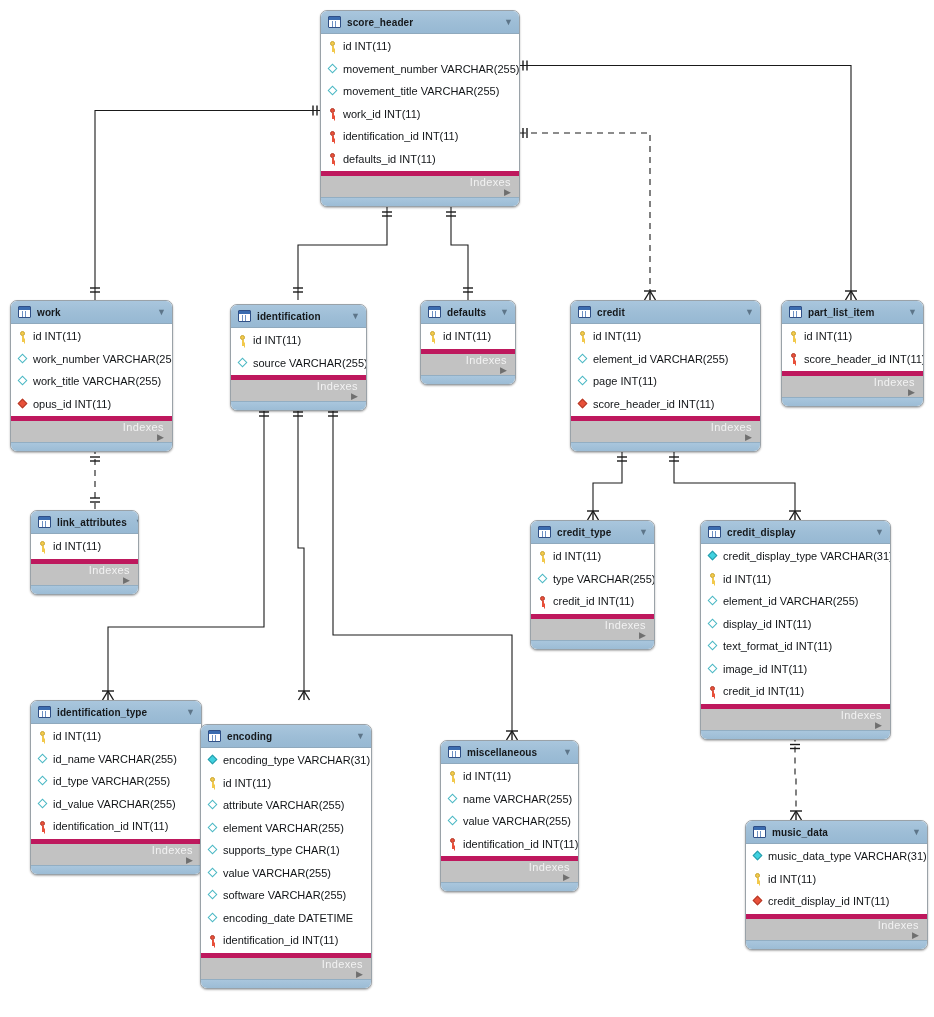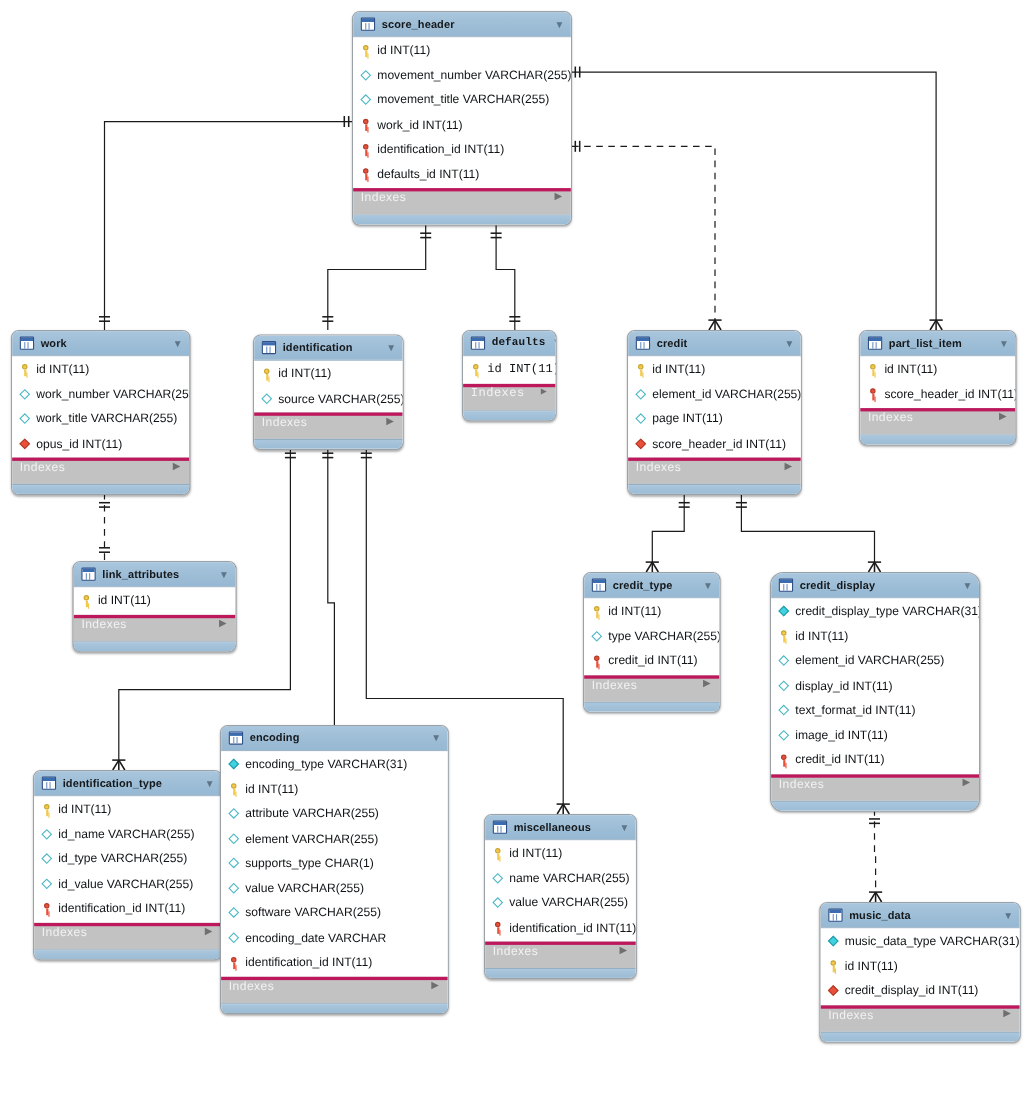--- a/index.html
+++ b/index.html
@@ -170,25 +170,26 @@
     position: absolute;
     left: 1.5px; top: 2.5px;
     width: 7px; height: 7px;
     border: 1.3px solid #b33a28;
     background: #e8503a;
     box-sizing: border-box;
     transform: rotate(45deg);
   }
   .tbl-idx {
     display: flex;
-    align-items: flex-start;
+    align-items: flex-end;
     height: 21px;
     padding: 0 8px 0 7px;
     background: #c2c2c2;
-    border-top: 3px solid #be185d;
+    border-top: 5px solid #be185d;
+    flex-direction: column;
   }
   .tbl-idx-label {
     font-size: 11px;
     color: #f2f2f2;
     letter-spacing: 0.4px;
   }
   .tbl-idx-arrow {
     margin-left: auto;
     font-size: 9px;
     color: #6f6f6f;
@@ -366,39 +367,39 @@
             <span class="g g-dia"></span>
             <span class="col-txt">source VARCHAR(255)</span>
           </div>
         </div>
         <div class="tbl-idx">
           <span class="tbl-idx-label">Indexes</span>
           <span class="tbl-idx-arrow">▶</span>
         </div>
         <div class="tbl-foot"></div>
       </div>
-      <div class="tbl" style="left: 420px; top: 300px; width: 86px; font-family: Liberation Mono, monospace;">
+      <div class="tbl" style="left: 420px; top: 300px; width: 96px;">
         <div class="tbl-hdr">
           <span class="tbl-ico"></span>
           <span class="tbl-name">defaults</span>
           <span class="tbl-caret">▼</span>
         </div>
         <div class="tbl-cols">
           <div class="col">
             <span class="g g-pk"></span>
             <span class="col-txt">id INT(11)</span>
           </div>
         </div>
         <div class="tbl-idx">
           <span class="tbl-idx-label">Indexes</span>
           <span class="tbl-idx-arrow">▶</span>
         </div>
         <div class="tbl-foot"></div>
       </div>
-      <div class="tbl" style="left: 570px; top: 300px; width: 159px;">
+      <div class="tbl" style="left: 570px; top: 300px; width: 191px;">
         <div class="tbl-hdr">
           <span class="tbl-ico"></span>
           <span class="tbl-name">credit</span>
           <span class="tbl-caret">▼</span>
         </div>
         <div class="tbl-cols">
           <div class="col">
             <span class="g g-pk"></span>
             <span class="col-txt">id INT(11)</span>
           </div>
@@ -436,21 +437,21 @@
             <span class="g g-fk"></span>
             <span class="col-txt">score_header_id INT(11)</span>
           </div>
         </div>
         <div class="tbl-idx">
           <span class="tbl-idx-label">Indexes</span>
           <span class="tbl-idx-arrow">▶</span>
         </div>
         <div class="tbl-foot"></div>
       </div>
-      <div class="tbl" style="left: 30px; top: 510px; width: 149px; margin-left: 36px;">
+      <div class="tbl" style="left: 30px; top: 510px; width: 109px;">
         <div class="tbl-hdr">
           <span class="tbl-ico"></span>
           <span class="tbl-name">link_attributes</span>
           <span class="tbl-caret">▼</span>
         </div>
         <div class="tbl-cols">
           <div class="col">
             <span class="g g-pk"></span>
             <span class="col-txt">id INT(11)</span>
           </div>
@@ -480,21 +481,21 @@
             <span class="g g-fk"></span>
             <span class="col-txt">credit_id INT(11)</span>
           </div>
         </div>
         <div class="tbl-idx">
           <span class="tbl-idx-label">Indexes</span>
           <span class="tbl-idx-arrow">▶</span>
         </div>
         <div class="tbl-foot"></div>
       </div>
-      <div class="tbl" style="left: 700px; top: 520px; width: 191px; border-radius: 12px;">
+      <div class="tbl" style="left: 700px; top: 520px; width: 191px;">
         <div class="tbl-hdr">
           <span class="tbl-ico"></span>
           <span class="tbl-name">credit_display</span>
           <span class="tbl-caret">▼</span>
         </div>
         <div class="tbl-cols">
           <div class="col">
             <span class="g g-diaf"></span>
             <span class="col-txt">credit_display_type VARCHAR(31)</span>
           </div>
@@ -556,21 +557,21 @@
             <span class="g g-fk"></span>
             <span class="col-txt">identification_id INT(11)</span>
           </div>
         </div>
         <div class="tbl-idx">
           <span class="tbl-idx-label">Indexes</span>
           <span class="tbl-idx-arrow">▶</span>
         </div>
         <div class="tbl-foot"></div>
       </div>
-      <div class="tbl" style="left: 200px; top: 659px; width: 208px;">
+      <div class="tbl" style="left: 200px; top: 724px; width: 172px;">
         <div class="tbl-hdr">
           <span class="tbl-ico"></span>
           <span class="tbl-name">encoding</span>
           <span class="tbl-caret">▼</span>
         </div>
         <div class="tbl-cols">
           <div class="col">
             <span class="g g-diaf"></span>
             <span class="col-txt">encoding_type VARCHAR(31)</span>
           </div>
@@ -593,21 +594,21 @@
           <div class="col">
             <span class="g g-dia"></span>
             <span class="col-txt">value VARCHAR(255)</span>
           </div>
           <div class="col">
             <span class="g g-dia"></span>
             <span class="col-txt">software VARCHAR(255)</span>
           </div>
           <div class="col">
             <span class="g g-dia"></span>
-            <span class="col-txt">encoding_date VARCHAR</span>
+            <span class="col-txt">encoding_date DATETIME</span>
           </div>
           <div class="col">
             <span class="g g-fk"></span>
             <span class="col-txt">identification_id INT(11)</span>
           </div>
         </div>
         <div class="tbl-idx">
           <span class="tbl-idx-label">Indexes</span>
           <span class="tbl-idx-arrow">▶</span>
         </div>

